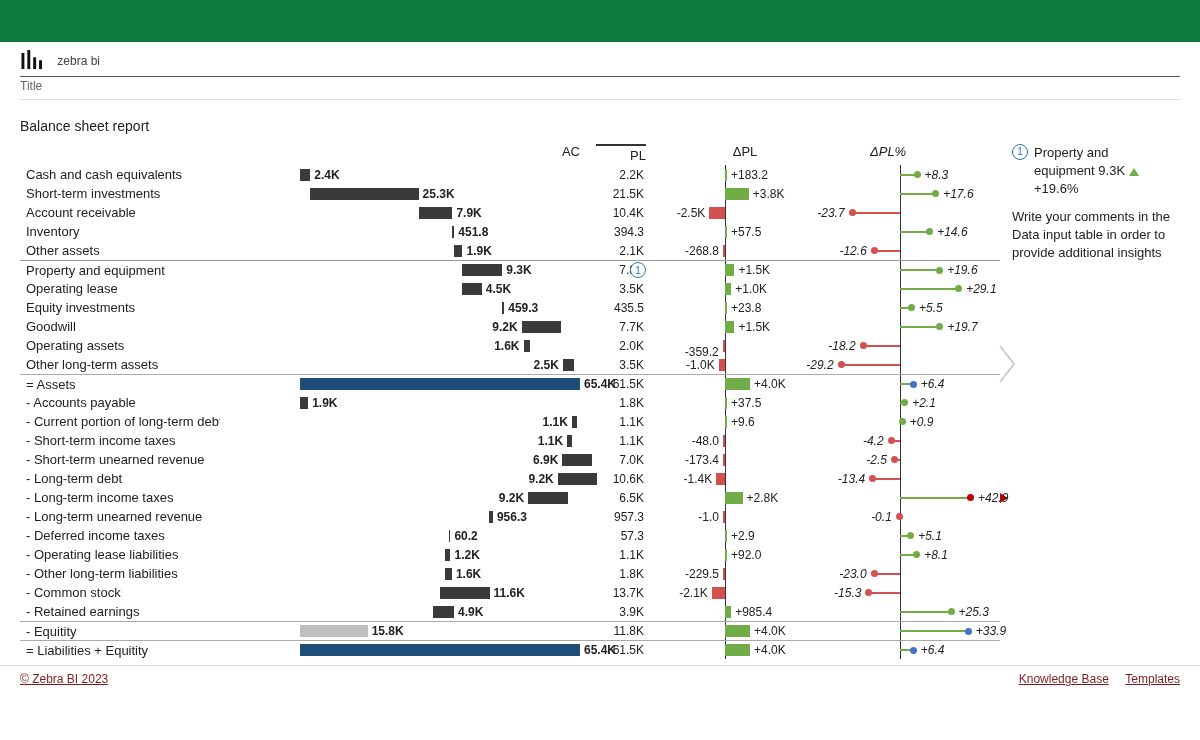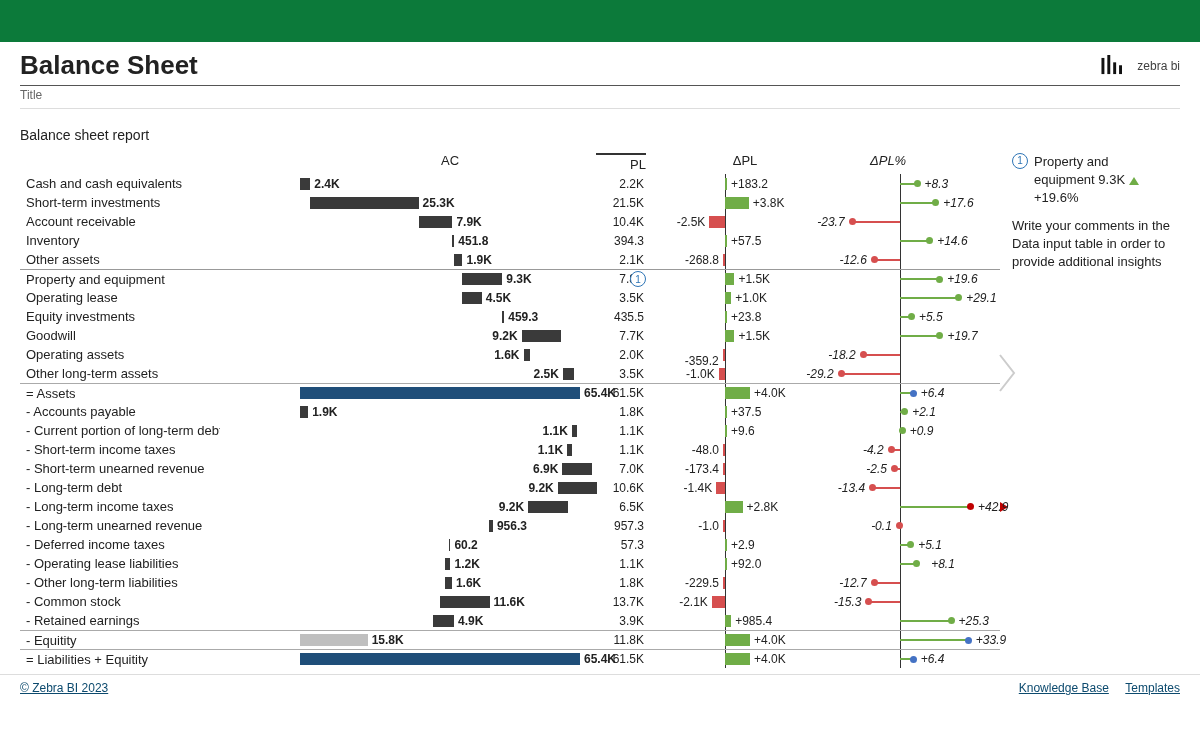--- a/index.html
+++ b/index.html
@@ -10,21 +10,21 @@
   h1 { font-size: 26px; font-weight: 700; }
   .logo { display: flex; align-items: center; font-size: 12px; font-weight: 400; color: #404040; gap: 8px; }
   .logo svg { height: 22px; }
   .subtitle { font-size: 12px; color: #666; margin-top: 2px; margin-bottom: 18px; border-bottom: 1px solid #ddd; padding-bottom: 6px; }
   .report-title { font-size: 14px; font-weight: 400; margin-bottom: 10px; }
 
   .main-area { display: flex; gap: 12px; }
   .grid-wrap { flex: 1; position: relative; }
   .col-headers { display: flex; font-weight: 400; font-size: 13px; margin-bottom: 2px; }
   .col-headers .c-label { width: 200px; padding-left: 6px; }
-  .col-headers .c-ac { width: 360px; text-align: center; padding-left: 100px; }
+  .col-headers .c-ac { width: 360px; text-align: right; padding-left: 100px; }
   .col-headers .c-pl { width: 70px; text-align: right; padding-right: 4px; }
   .col-headers .c-dpl { width: 150px; text-align: center; padding-left:40px; }
   .col-headers .c-dplp { width: 200px; font-style: italic; padding-left:70px; }
 
   .rows { }
   .row { display: flex; align-items: center; height: 19px; position: relative; }
   .row.total { border-top: 1px solid #aaa; }
   .row .label { width: 200px; padding-left: 6px; font-size: 13px; white-space: nowrap; overflow: hidden; }
   .row .ac-col { width: 360px; position: relative; height: 100%; display:flex; align-items:center;font-weight:bold; }
   .row .ac-bar { height: 12px; background: #3a3a3a; position: absolute; }
@@ -55,33 +55,32 @@
   .marker { position:absolute; width:16px; height:16px; border:1.5px solid #2e75b6; border-radius:50%; display:flex; align-items:center; justify-content:center; font-size:10px; color:#2e75b6; background:#fff; }
 
   .annot { width: 170px; font-size: 13px; line-height: 18px; }
   .annot-head { display:flex; gap:6px; align-items:flex-start; }
   .annot .tri-up { display:inline-block; width:0; height:0; border-left:5px solid transparent; border-right:5px solid transparent; border-bottom:8px solid #70ad47; vertical-align: middle; }
   .annot-comment { margin-top: 10px; }
 
   .arrow-right-big { position:absolute; right:-18px; top:200px; color:#ccc; }
 
   .footer { display:flex; justify-content:space-between; padding: 6px 20px; font-size:12px; color:#444; border-top:1px solid #ddd; margin-top:6px; }
-  .footer a { color:#0c4a6e; text-decoration: underline; }
+  .footer a { color:#7f1d1d; text-decoration: underline; }
 
   .group-sep { border-top:1px solid #999; }
   .pl-hdr-underline { border-top:2px solid #333; width:50px; margin-left:auto; margin-bottom:2px; }
 </style>
 </head>
 <body>
 
 <div class="topbar"></div>
 
 <div class="content">
   <div class="header-row">
-    <h1>Balance Sheet</h1>
     <div class="logo">
       <svg viewBox="0 0 40 30">
         <rect x="2" y="4" width="4" height="22" fill="#111"></rect>
         <rect x="10" y="0" width="4" height="26" fill="#111"></rect>
         <rect x="18" y="10" width="4" height="16" fill="#111"></rect>
         <rect x="26" y="14" width="4" height="12" fill="#111"></rect>
       </svg>
       <span>zebra bi</span>
     </div>
   </div>
@@ -493,40 +492,40 @@
             <div class="pl-col">1.1K</div>
             <div class="dpl-col">
               <div class="dpl-axis"></div>
               <div class="dpl-bar pos" style="width: 2px;"></div>
               <div class="dpl-text" style="left: calc(50% + 6px);">+92.0</div>
             </div>
             <div class="dplp-col">
               <div class="dplp-axis"></div>
               <div class="dplp-bar pos" style="width: 16.2px;"></div>
               <div class="dplp-dot pos" style="left: calc(50% + 13.2px);"></div>
-              <div class="dplp-text" style="left: calc(50% + 24.2px); margin-left: 7px;">+8.1</div>
+              <div class="dplp-text" style="left: calc(50% + 24.2px);">+8.1</div>
             </div>
           </div>
           <div class="row">
             <div class="label">- Other long-term liabilities</div>
             <div class="ac-col">
               <div class="ac-bar" style="left: 225.069px; width: 6.85015px;"></div>
               <div class="ac-text" style="left: 235.919px;">1.6K</div>
             </div>
             <div class="pl-col">1.8K</div>
             <div class="dpl-col">
               <div class="dpl-axis"></div>
               <div class="dpl-bar neg" style="width: 2px;"></div>
               <div class="dpl-text" style="right: calc(50% + 6px);">-229.5</div>
             </div>
             <div class="dplp-col">
               <div class="dplp-axis"></div>
               <div class="dplp-bar neg" style="width: 25.4px;"></div>
               <div class="dplp-dot neg" style="right: calc(50% + 22.4px);"></div>
-              <div class="dplp-text" style="right: calc(50% + 33.4px);">-12.7</div>
+              <div class="dplp-text" style="right: calc(50% + 33.4px);">-23.0</div>
             </div>
           </div>
           <div class="row">
             <div class="label">- Common stock</div>
             <div class="ac-col">
               <div class="ac-bar" style="left: 219.931px; width: 49.6636px;"></div>
               <div class="ac-text" style="left: 273.595px;">11.6K</div>
             </div>
             <div class="pl-col">13.7K</div>
             <div class="dpl-col">

